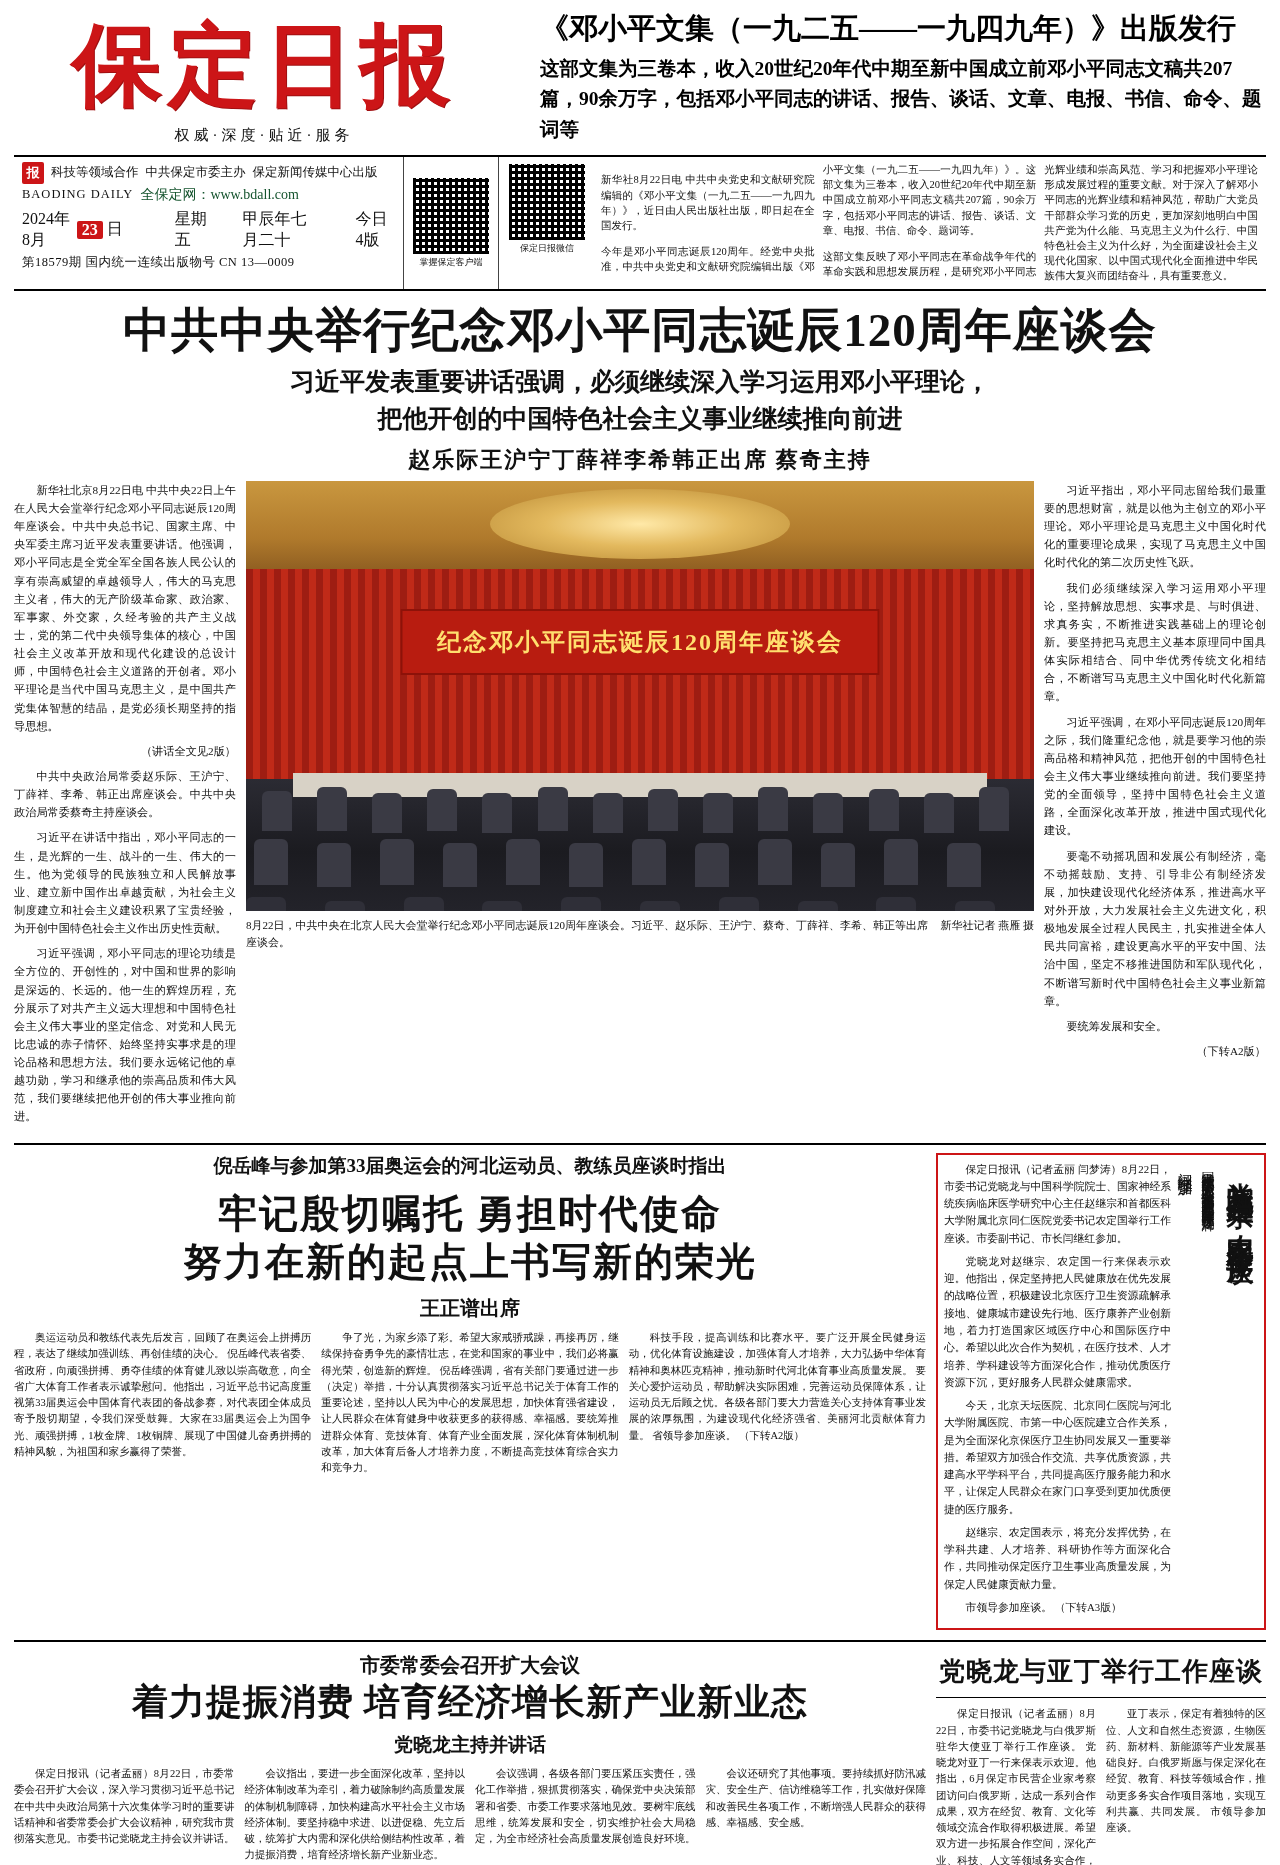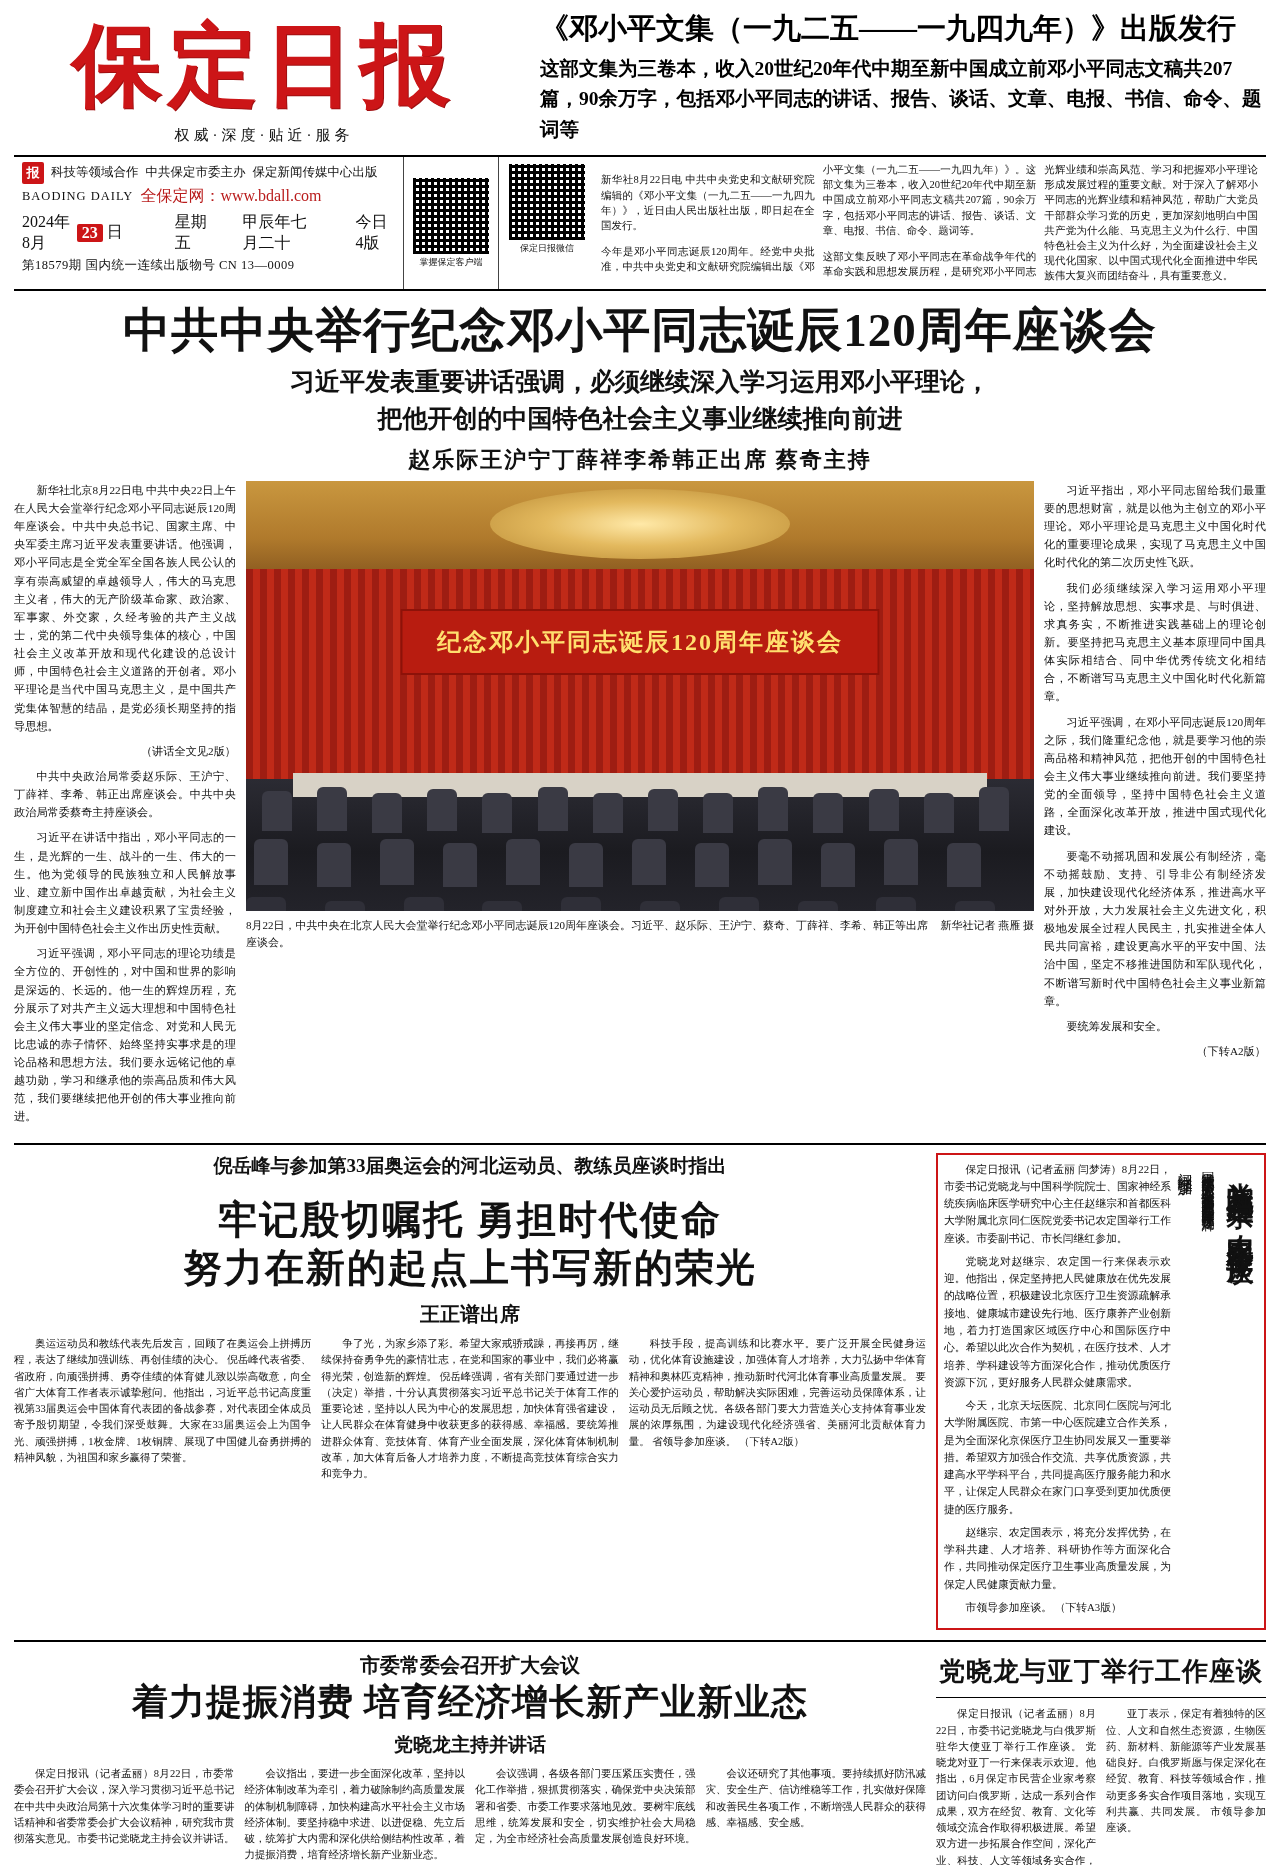--- a/index.html
+++ b/index.html
@@ -18,21 +18,21 @@
   .lead-sub{font-weight:bold;font-size:19.5px;line-height:1.55;margin-top:8px;color:#000;}
 
   
   .infobar{display:flex;border-top:2px solid #000;border-bottom:2px solid #000;margin-top:10px;}
   .info-col{padding:5px 8px;box-sizing:border-box;}
   .ib-1{width:390px;border-right:1px solid #444;}
   .ib-2{width:95px;border-right:1px solid #444;display:flex;align-items:center;justify-content:center;}
   .ib-3{flex:1;display:flex;gap:8px;}
   .ib-row{display:flex;align-items:center;gap:7px;font-size:12.5px;line-height:1.55;}
   .ib-row .logo{width:22px;height:22px;background:#cc1517;color:#fff;font-size:13px;display:flex;align-items:center;justify-content:center;border-radius:2px;font-weight:bold;}
-  .ib-small{font-size:16px;color:#b91c1c;}
+  .ib-small{font-size:14px;color:#14532d;}
   .ib-en{font-size:12.5px;letter-spacing:1px;}
   .ib-date{font-size:16px;margin-top:3px;display:flex;align-items:center;gap:4px;justify-content:center;}
   .daynum{display:inline-block;background:#cc1517;color:#fff;padding:0 5px;font-weight:bold;border-radius:2px;}
   .ib-issue{font-size:12.5px;margin-top:3px;letter-spacing:0.5px;}
   .qr{width:76px;height:76px;background:
       repeating-linear-gradient(0deg,#000 0 3px,#fff 3px 6px),
       repeating-linear-gradient(90deg,#000 0 3px,rgba(255,255,255,0) 3px 6px);
       background-blend-mode:multiply;border:2px solid #fff;}
   .qr-wrap{display:flex;flex-direction:column;align-items:center;font-size:9px;width:84px;}
   .news-brief{font-size:10.5px;line-height:1.45;text-align:justify;columns:3;column-gap:8px;color:#111;}
@@ -60,21 +60,21 @@
   .ph-rows{position:absolute;left:0;right:0;top:300px;bottom:0;}
   .ph-rows i{position:absolute;display:block;background:#3a3a44;border-radius:6px 6px 0 0;}
   .ph-tablecloth{position:absolute;left:6%;right:6%;top:292px;height:24px;background:#d8d2c6;}
   .cap{font-size:11px;line-height:1.6;margin-top:6px;display:flex;justify-content:space-between;gap:10px;}
   .cap .credit{white-space:nowrap;}
 
   
   .rule-thick{border-top:2px solid #000;margin:10px 0 0;}
   .blockA{display:flex;gap:10px;margin-top:8px;}
   .blockA-left{flex:1;}
-  .lineTop{text-align:center;font-weight:bold;font-size:19px;margin-bottom:17px;}
+  .lineTop{text-align:center;font-weight:bold;font-size:19px;margin-bottom:11px;}
   .bigHead{text-align:center;font-weight:bold;font-size:39px;letter-spacing:2px;line-height:1.25;}
   .byline{text-align:center;font-size:20px;font-weight:bold;margin-top:8px;}
   .four-col{display:flex;gap:10px;margin-top:8px;font-size:10.5px;line-height:1.55;text-align:justify;}
   .four-col div{flex:1;}
   .four-col p{margin:0 0 6px;text-indent:2em;}
 
   
   .redbox{width:330px;flex:0 0 330px;border:2px solid #cc1517;padding:6px;box-sizing:border-box;display:flex;flex-direction:row-reverse;gap:4px;}
   .vert{writing-mode:vertical-rl;text-orientation:upright;}
   .vtitle{font-weight:bold;font-size:27px;letter-spacing:3px;line-height:1.35;}

